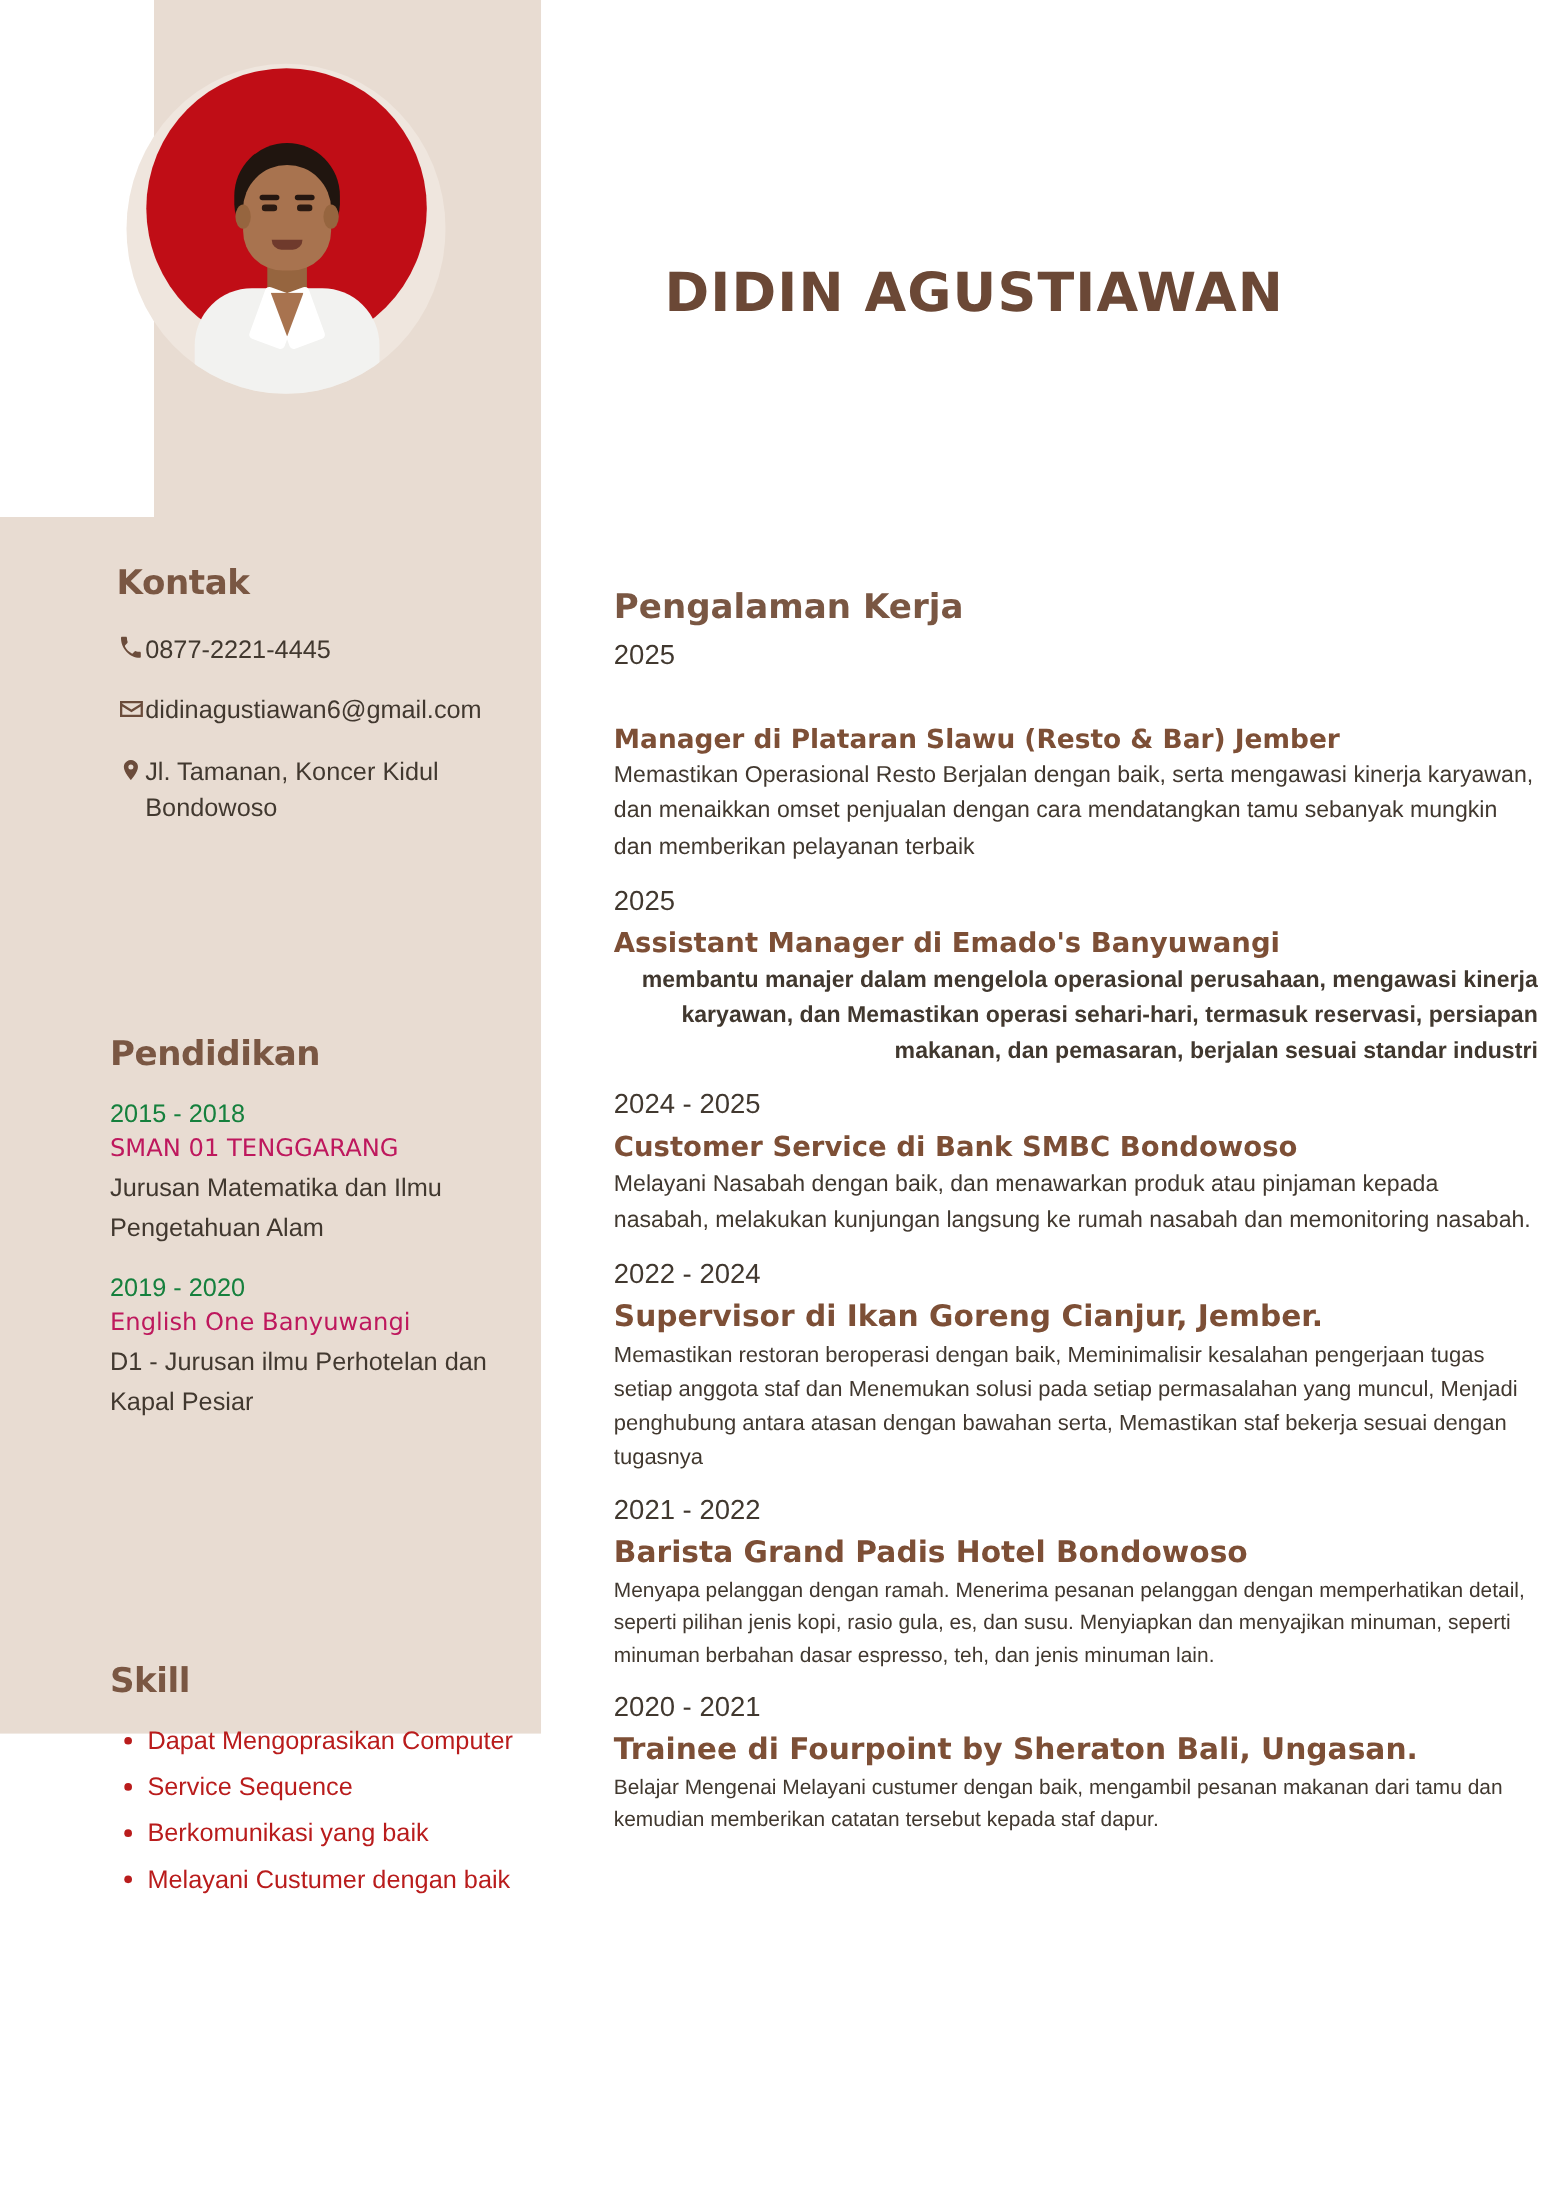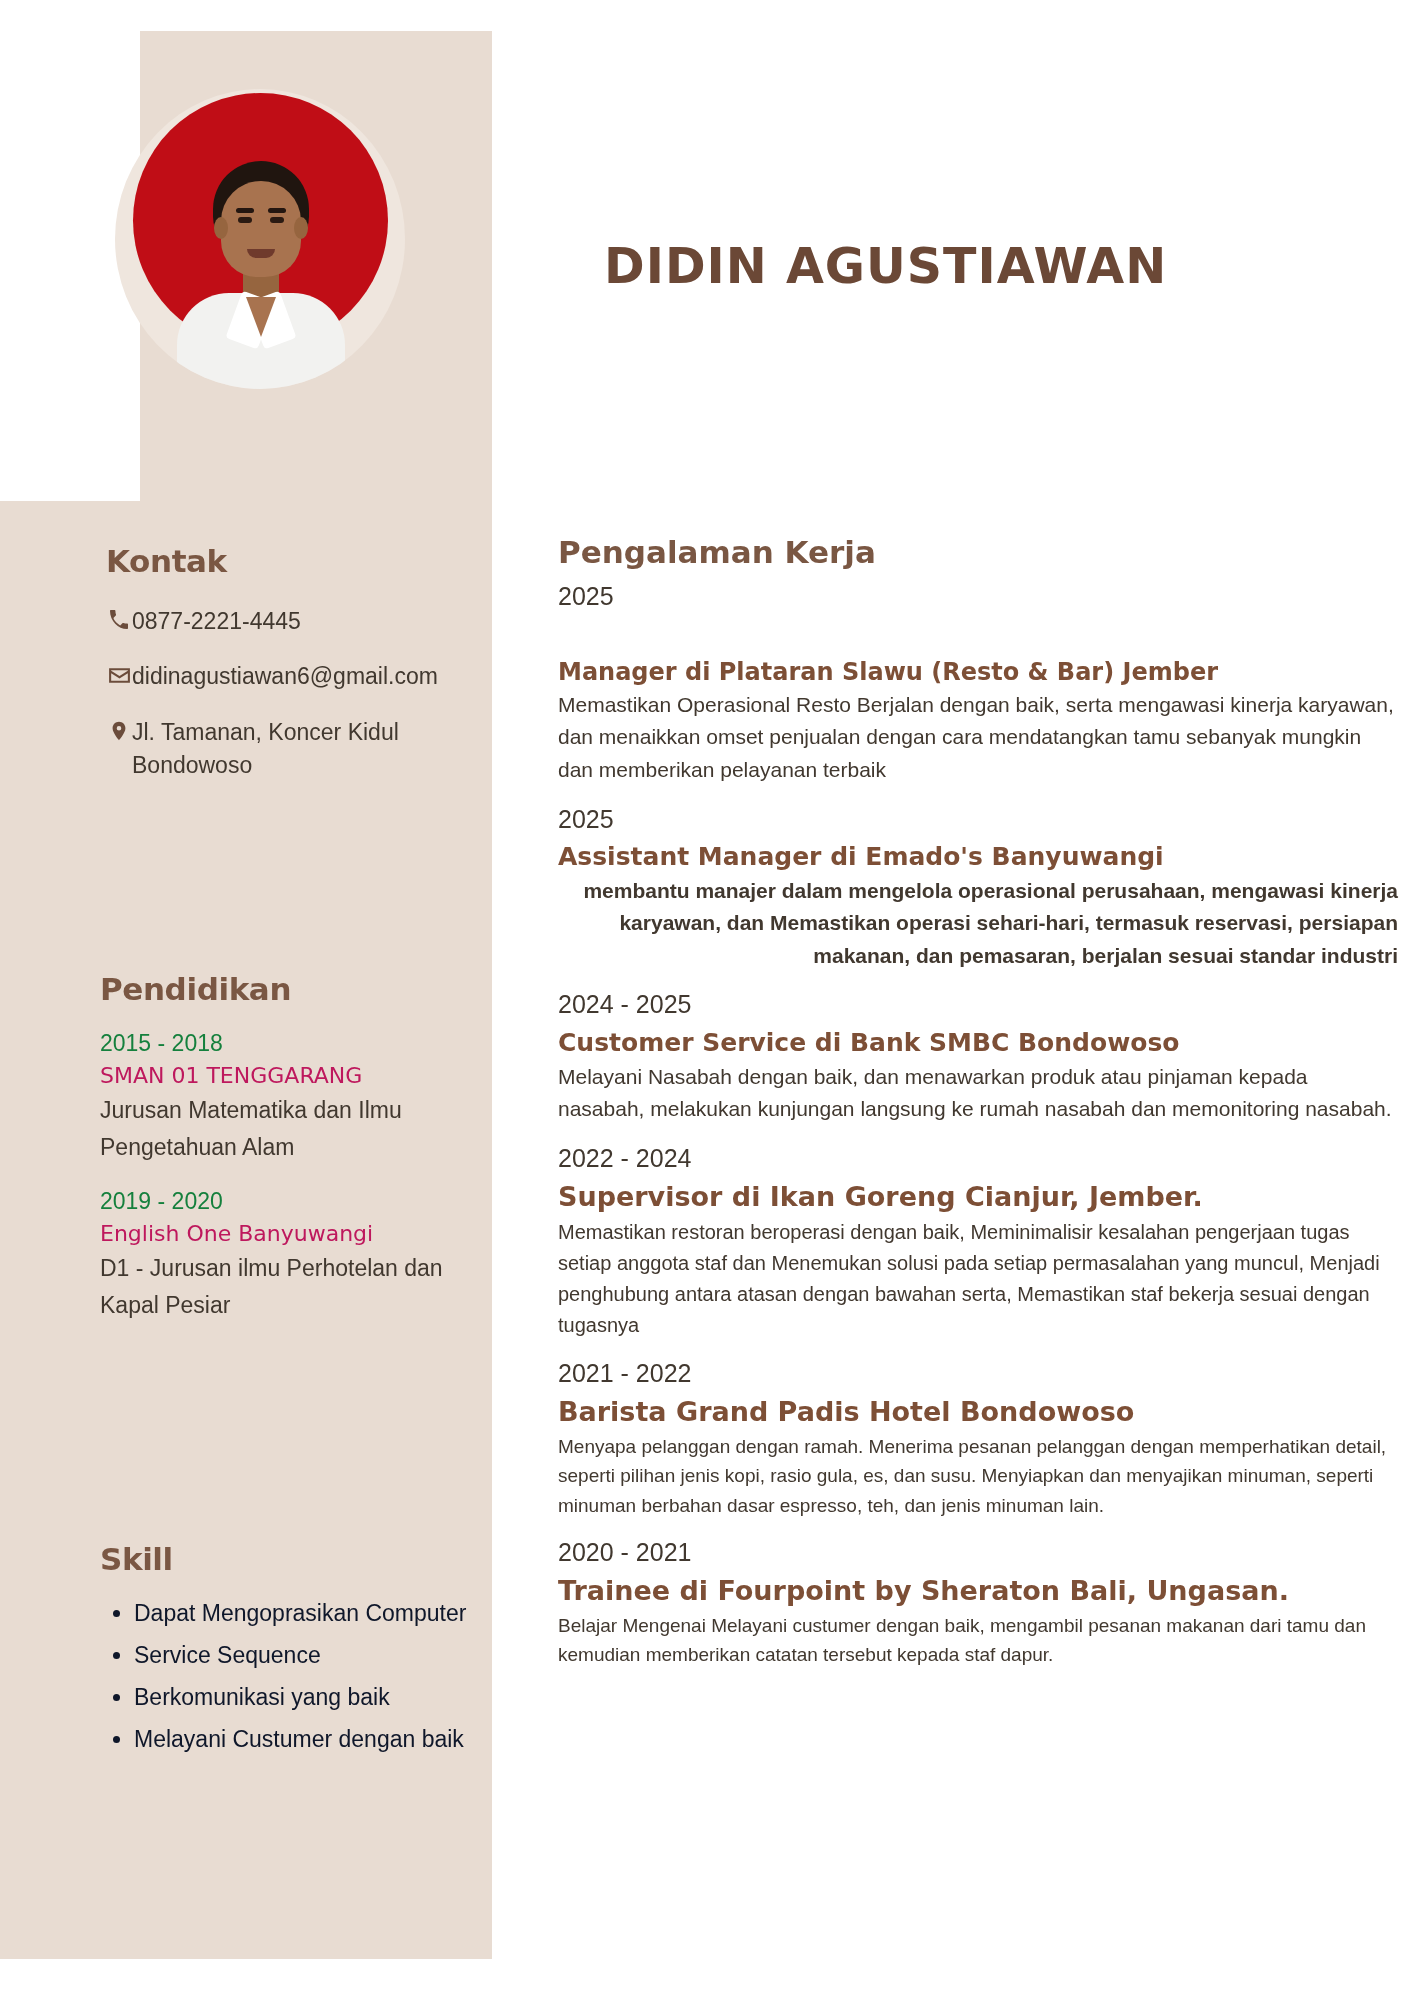--- a/index.html
+++ b/index.html
@@ -16,24 +16,23 @@
     position: relative;
     width: 1415px;
     height: 2000px;
     background: #ffffff;
     display: flex;
   }
   
   .sidebar {
     position: relative;
     width: 492px;
-    height: 1928px;
+    height: 1576px;
     background: #e8dcd2;
     flex: 0 0 492px;
-    margin-top: 31px;
   }
   .sidebar-white-notch {
     position: absolute;
     left: 0;
     top: 0;
     width: 140px;
     height: 470px;
     background: #ffffff;
   }
   .photo-wrap {
@@ -143,21 +142,21 @@
     line-height: 1.6;
   }
 
   .skill-block { position: absolute; left: 100px; top: 1510px; width: 380px; }
   .skill-list {
     margin: 18px 0 0 0;
     padding-left: 34px;
   }
   .skill-list li {
     font-size: 23px;
-    color: #0f172a;
+    color: #b91c1c;
     line-height: 1.65;
     margin-bottom: 4px;
   }
 
   
   .main {
     position: relative;
     flex: 1 1 auto;
     height: 1604px;
     background: #ffffff;

